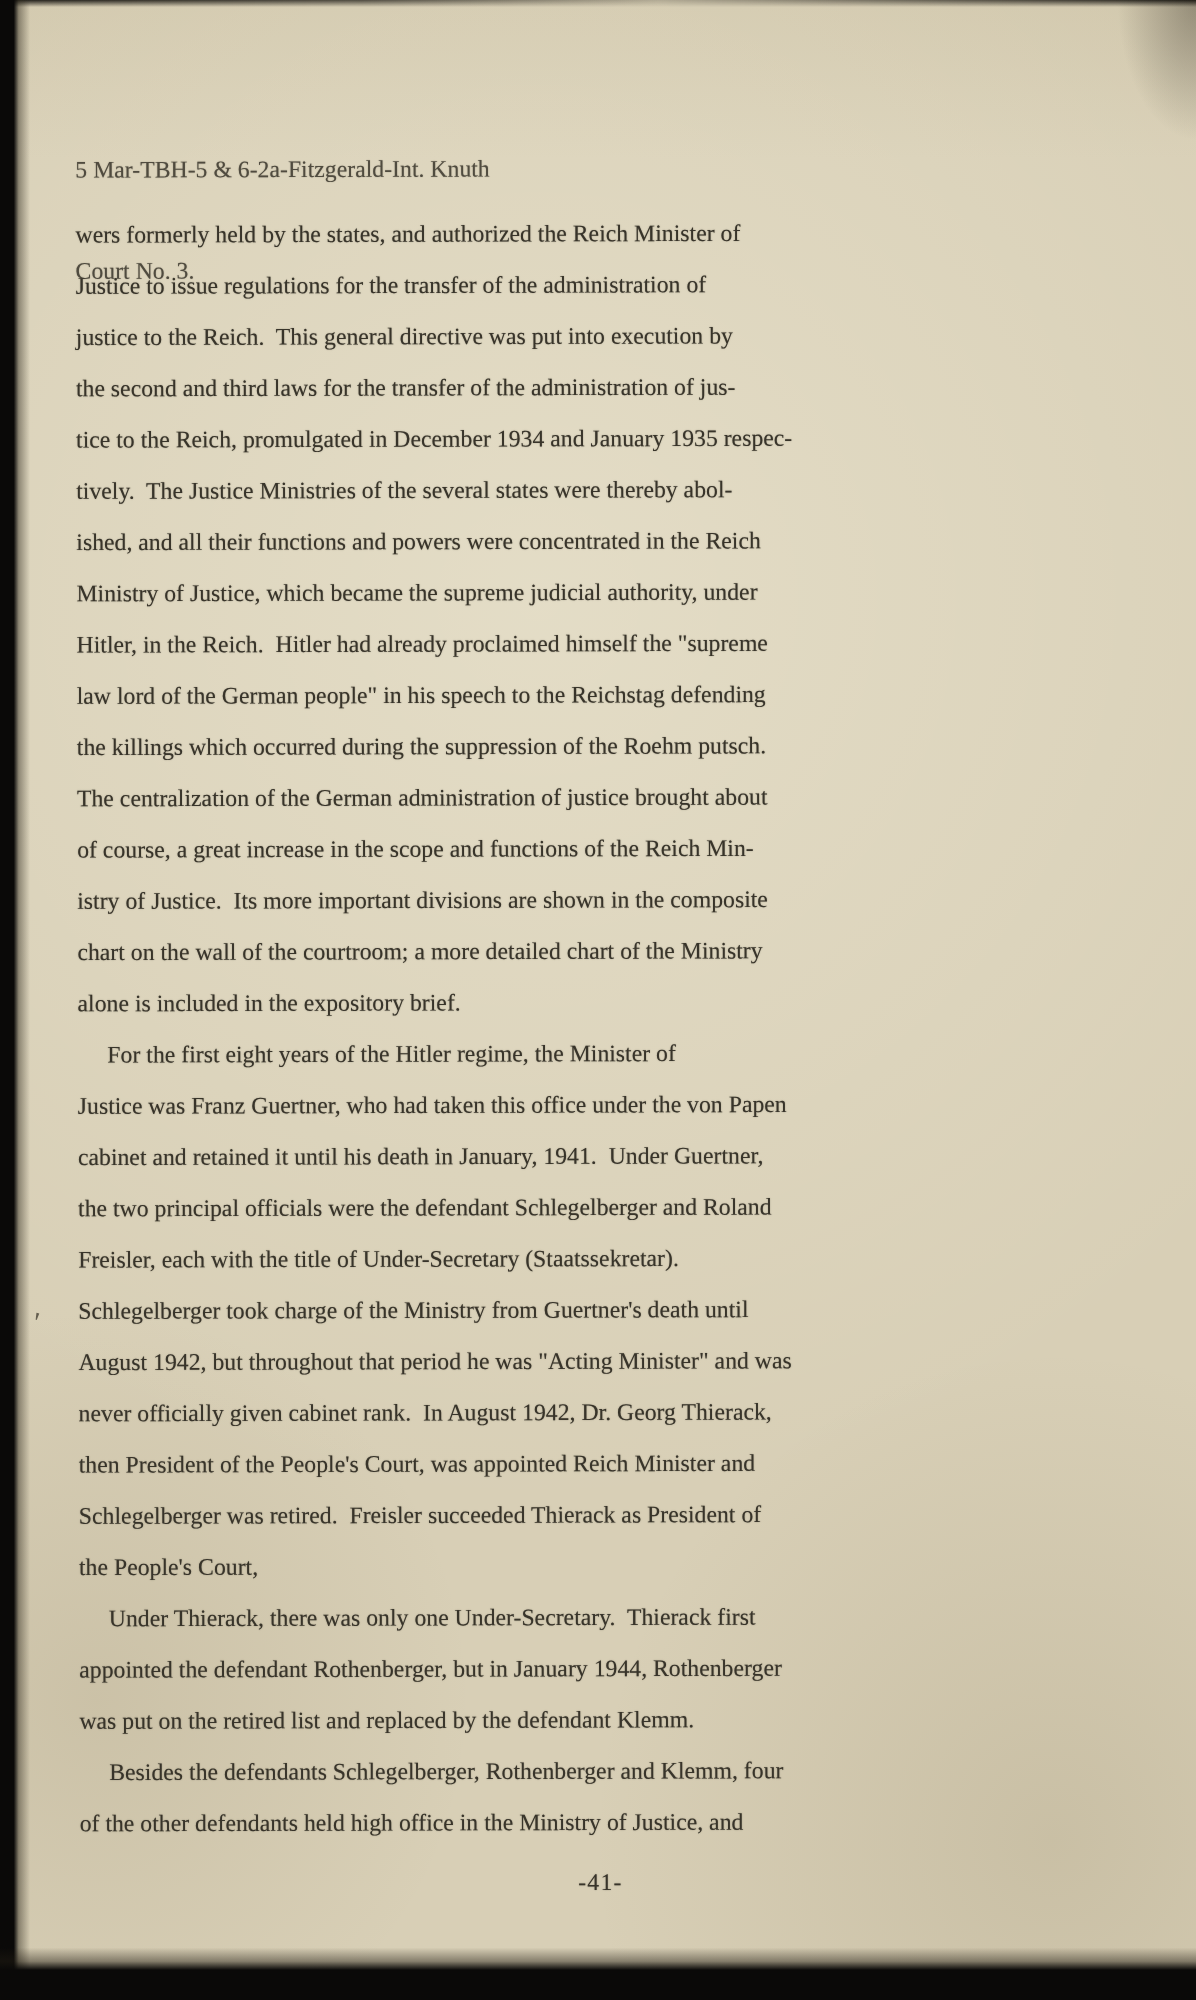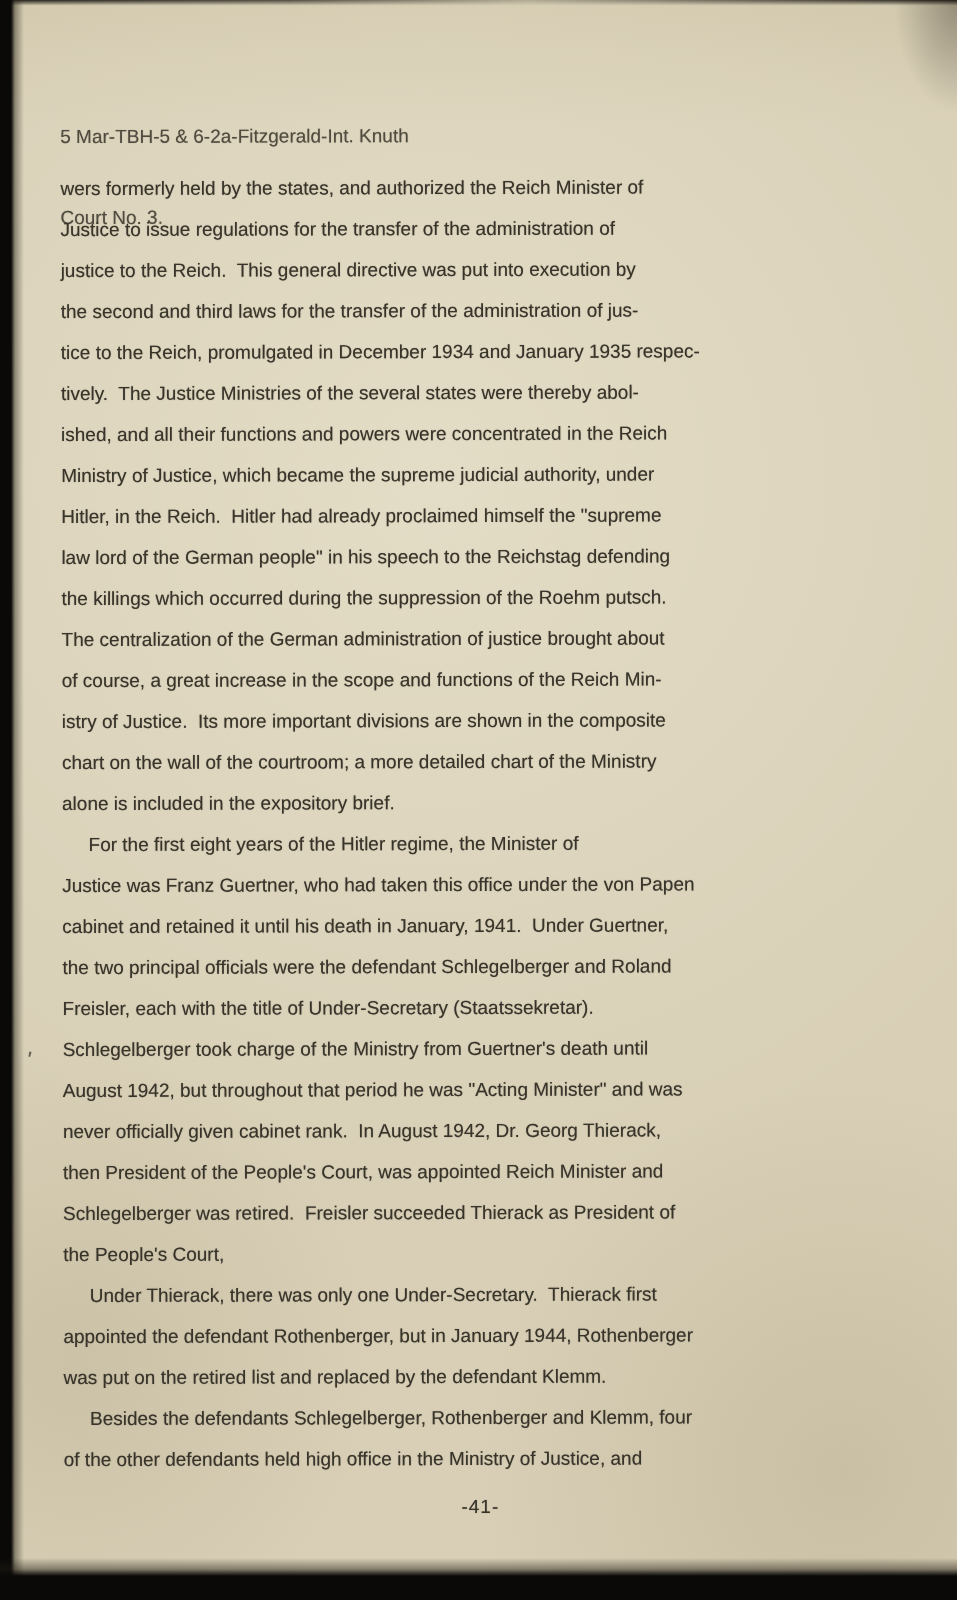--- a/index.html
+++ b/index.html
@@ -5,21 +5,21 @@
   * { margin: 0; padding: 0; box-sizing: border-box; }
   html, body { background: #1c1a16; }
 
   .page {
     position: relative;
     width: 957px;
     height: 1600px;
     margin: 0 auto;
     background: #d8cfb6;
     overflow: hidden;
-    font-family: Liberation Sans, sans-serif;
+    font-family: Liberation Serif, serif;
   }
 
   
   .paper-texture {
     position: absolute; inset: 0;
     background:
       radial-gradient(ellipse 120% 70% at 45% 30%, rgba(255,252,236,0.30), rgba(255,252,236,0) 65%),
       radial-gradient(ellipse 55% 35% at 88% 92%, rgba(110,95,60,0.14), rgba(110,95,60,0) 70%),
       radial-gradient(ellipse 45% 28% at 8% 85%, rgba(110,95,60,0.12), rgba(110,95,60,0) 70%),
       linear-gradient(to bottom, rgba(190,178,145,0.25) 0%, rgba(190,178,145,0) 8%);

